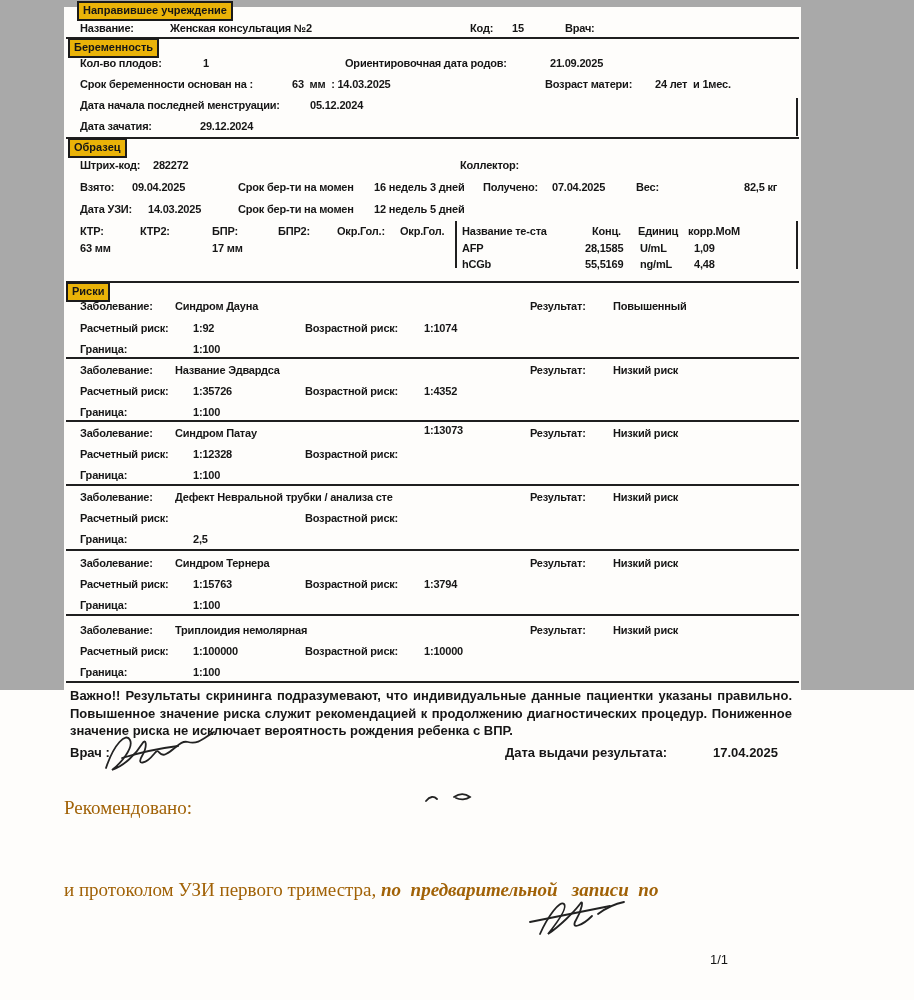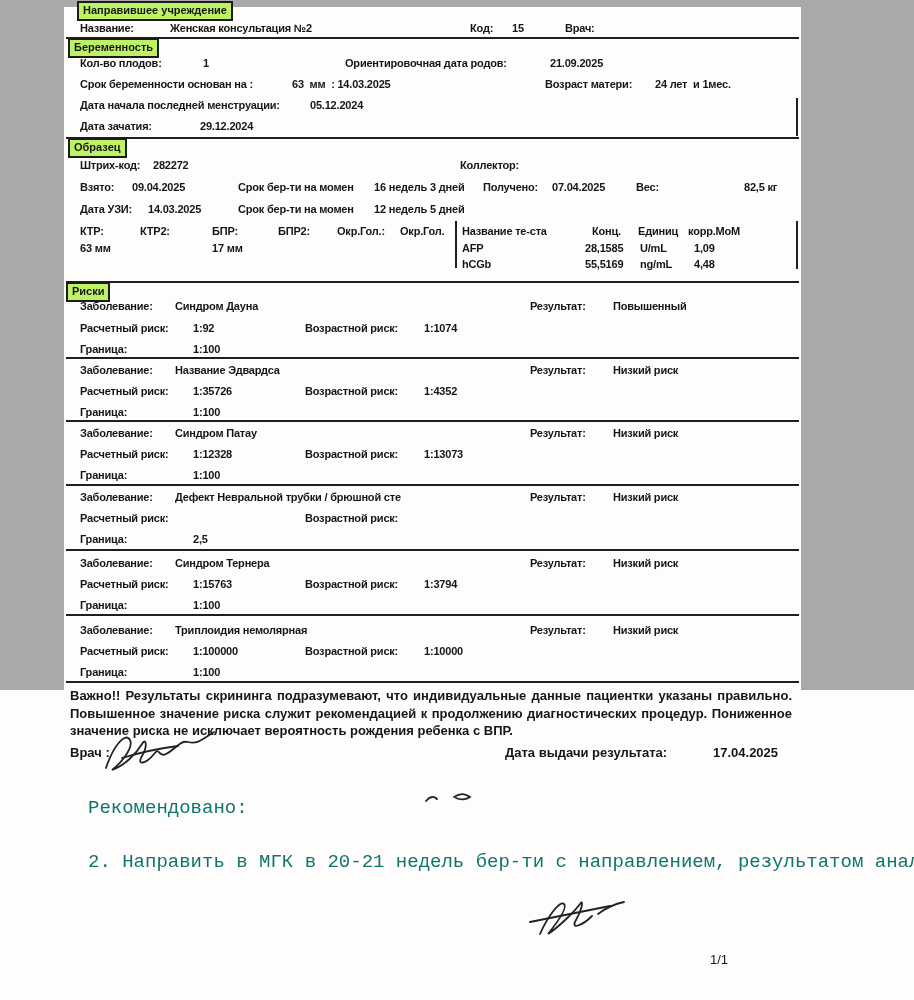--- a/index.html
+++ b/index.html
@@ -2,28 +2,28 @@
 <html><head>
 <meta charset="utf-8">
 <style>
   html,body{margin:0;padding:0;background:#ffffff;}
   .doc{position:relative;width:914px;height:1000px;background:#fefdfb;overflow:hidden;
        font-family:"Liberation Sans",sans-serif;color:#161616;}
   .grey{position:absolute;background:#a9a9a9;}
   .t{position:absolute;font-size:11px;font-weight:bold;letter-spacing:-0.2px;
      white-space:pre;line-height:1.1;}
   .t2{position:absolute;font-size:13px;font-weight:bold;white-space:pre;line-height:1.1;}
-  .sec{position:absolute;border:2px solid #1b1b1b;background:#bef264;font-size:11px;
+  .sec{position:absolute;border:2px solid #1b1b1b;background:#eab308;font-size:11px;
        font-weight:bold;padding:1px 4px 2px;line-height:1.15;white-space:nowrap;}
   .hr{position:absolute;left:66px;width:733px;height:2px;background:#1f1f1f;}
   .vr{position:absolute;width:2px;background:#1f1f1f;}
   .imp{position:absolute;left:70px;top:687px;width:722px;font-size:13px;font-weight:bold;
        line-height:17.5px;text-align:justify;}
-  .rec{position:absolute;font-family:Liberation Mono, monospace;font-size:19px;
-       white-space:pre;color:#0f766e;margin-left:24px;}
+  .rec{position:absolute;font-family:Liberation Serif, serif;font-size:19px;
+       white-space:pre;color:#a16207;}
   .bi{font-weight:bold;font-style:italic;}
   .sig{position:absolute;}
   .sig path{fill:none;stroke:#222;stroke-width:1.8;stroke-linecap:round;}
   .pageno{position:absolute;font-size:13px;font-family:"Liberation Sans",sans-serif;}
 </style>
 </head>
 <body>
 
 <div class="doc">
 
@@ -125,27 +125,27 @@
   <div class="t" style="left:193px;top:406px">1:100</div>
   <div class="hr" style="top:420px"></div>
 
   <div class="t" style="left:80px;top:427px">Заболевание:</div>
   <div class="t" style="left:175px;top:427px">Синдром Патау</div>
   <div class="t" style="left:530px;top:427px">Результат:</div>
   <div class="t" style="left:613px;top:427px">Низкий риск</div>
   <div class="t" style="left:80px;top:448px">Расчетный риск:</div>
   <div class="t" style="left:193px;top:448px">1:12328</div>
   <div class="t" style="left:305px;top:448px">Возрастной риск:</div>
-  <div class="t" style="left:424px;top:448px">1:13073</div>
+  <div class="t" style="left:424px;top:424px">1:13073</div>
   <div class="t" style="left:80px;top:469px">Граница:</div>
   <div class="t" style="left:193px;top:469px">1:100</div>
   <div class="hr" style="top:484px"></div>
 
   <div class="t" style="left:80px;top:491px">Заболевание:</div>
-  <div class="t" style="left:175px;top:491px">Дефект Невральной трубки / брюшной сте</div>
+  <div class="t" style="left:175px;top:491px">Дефект Невральной трубки / анализа сте</div>
   <div class="t" style="left:530px;top:491px">Результат:</div>
   <div class="t" style="left:613px;top:491px">Низкий риск</div>
   <div class="t" style="left:80px;top:512px">Расчетный риск:</div>
   <div class="t" style="left:193px;top:512px"></div>
   <div class="t" style="left:305px;top:512px">Возрастной риск:</div>
   <div class="t" style="left:424px;top:512px"></div>
   <div class="t" style="left:80px;top:533px">Граница:</div>
   <div class="t" style="left:193px;top:533px">2,5</div>
   <div class="hr" style="top:549px"></div>
 
@@ -181,21 +181,21 @@
   </svg>
   <div class="t2" style="left:505px;top:746px">Дата выдачи результата:</div>
   <div class="t2" style="left:713px;top:746px">17.04.2025</div>
 
   <svg class="sig" style="left:420px;top:789px" width="60" height="20" viewBox="0 0 60 20">
     <path d="M6 12 C10 7 14 7 17 10" stroke-width="2.4"></path>
     <path d="M34 8 C40 4 46 5 50 8 C46 11 40 11 36 9" stroke-width="2.4"></path>
   </svg>
 
   <div class="rec" style="left:64px;top:797px">Рекомендовано:</div>
-  <div class="rec" style="left:64px;top:851px">2. Направить в МГК в 20-21 недель бер-ти с направлением, результатом анализа</div>
+  <div class="rec" style="left:64px;top:879px"><span>и протоколом УЗИ первого триместра, </span><span class="bi">по  предварительной   записи  по</span></div>
 
   <svg class="sig" style="left:512px;top:886px" width="130" height="60" viewBox="0 0 130 60">
     <path d="M28 48 C36 30 48 14 52 18 C56 22 44 38 36 48 C48 40 62 26 68 18 C72 12 70 24 64 34 C58 44 70 40 80 30"></path>
     <path d="M18 36 L98 20"></path>
     <path d="M86 28 C94 22 102 18 112 16"></path>
   </svg>
 
   <div class="pageno" style="left:710px;top:952px">1/1</div>
 
 </div>

